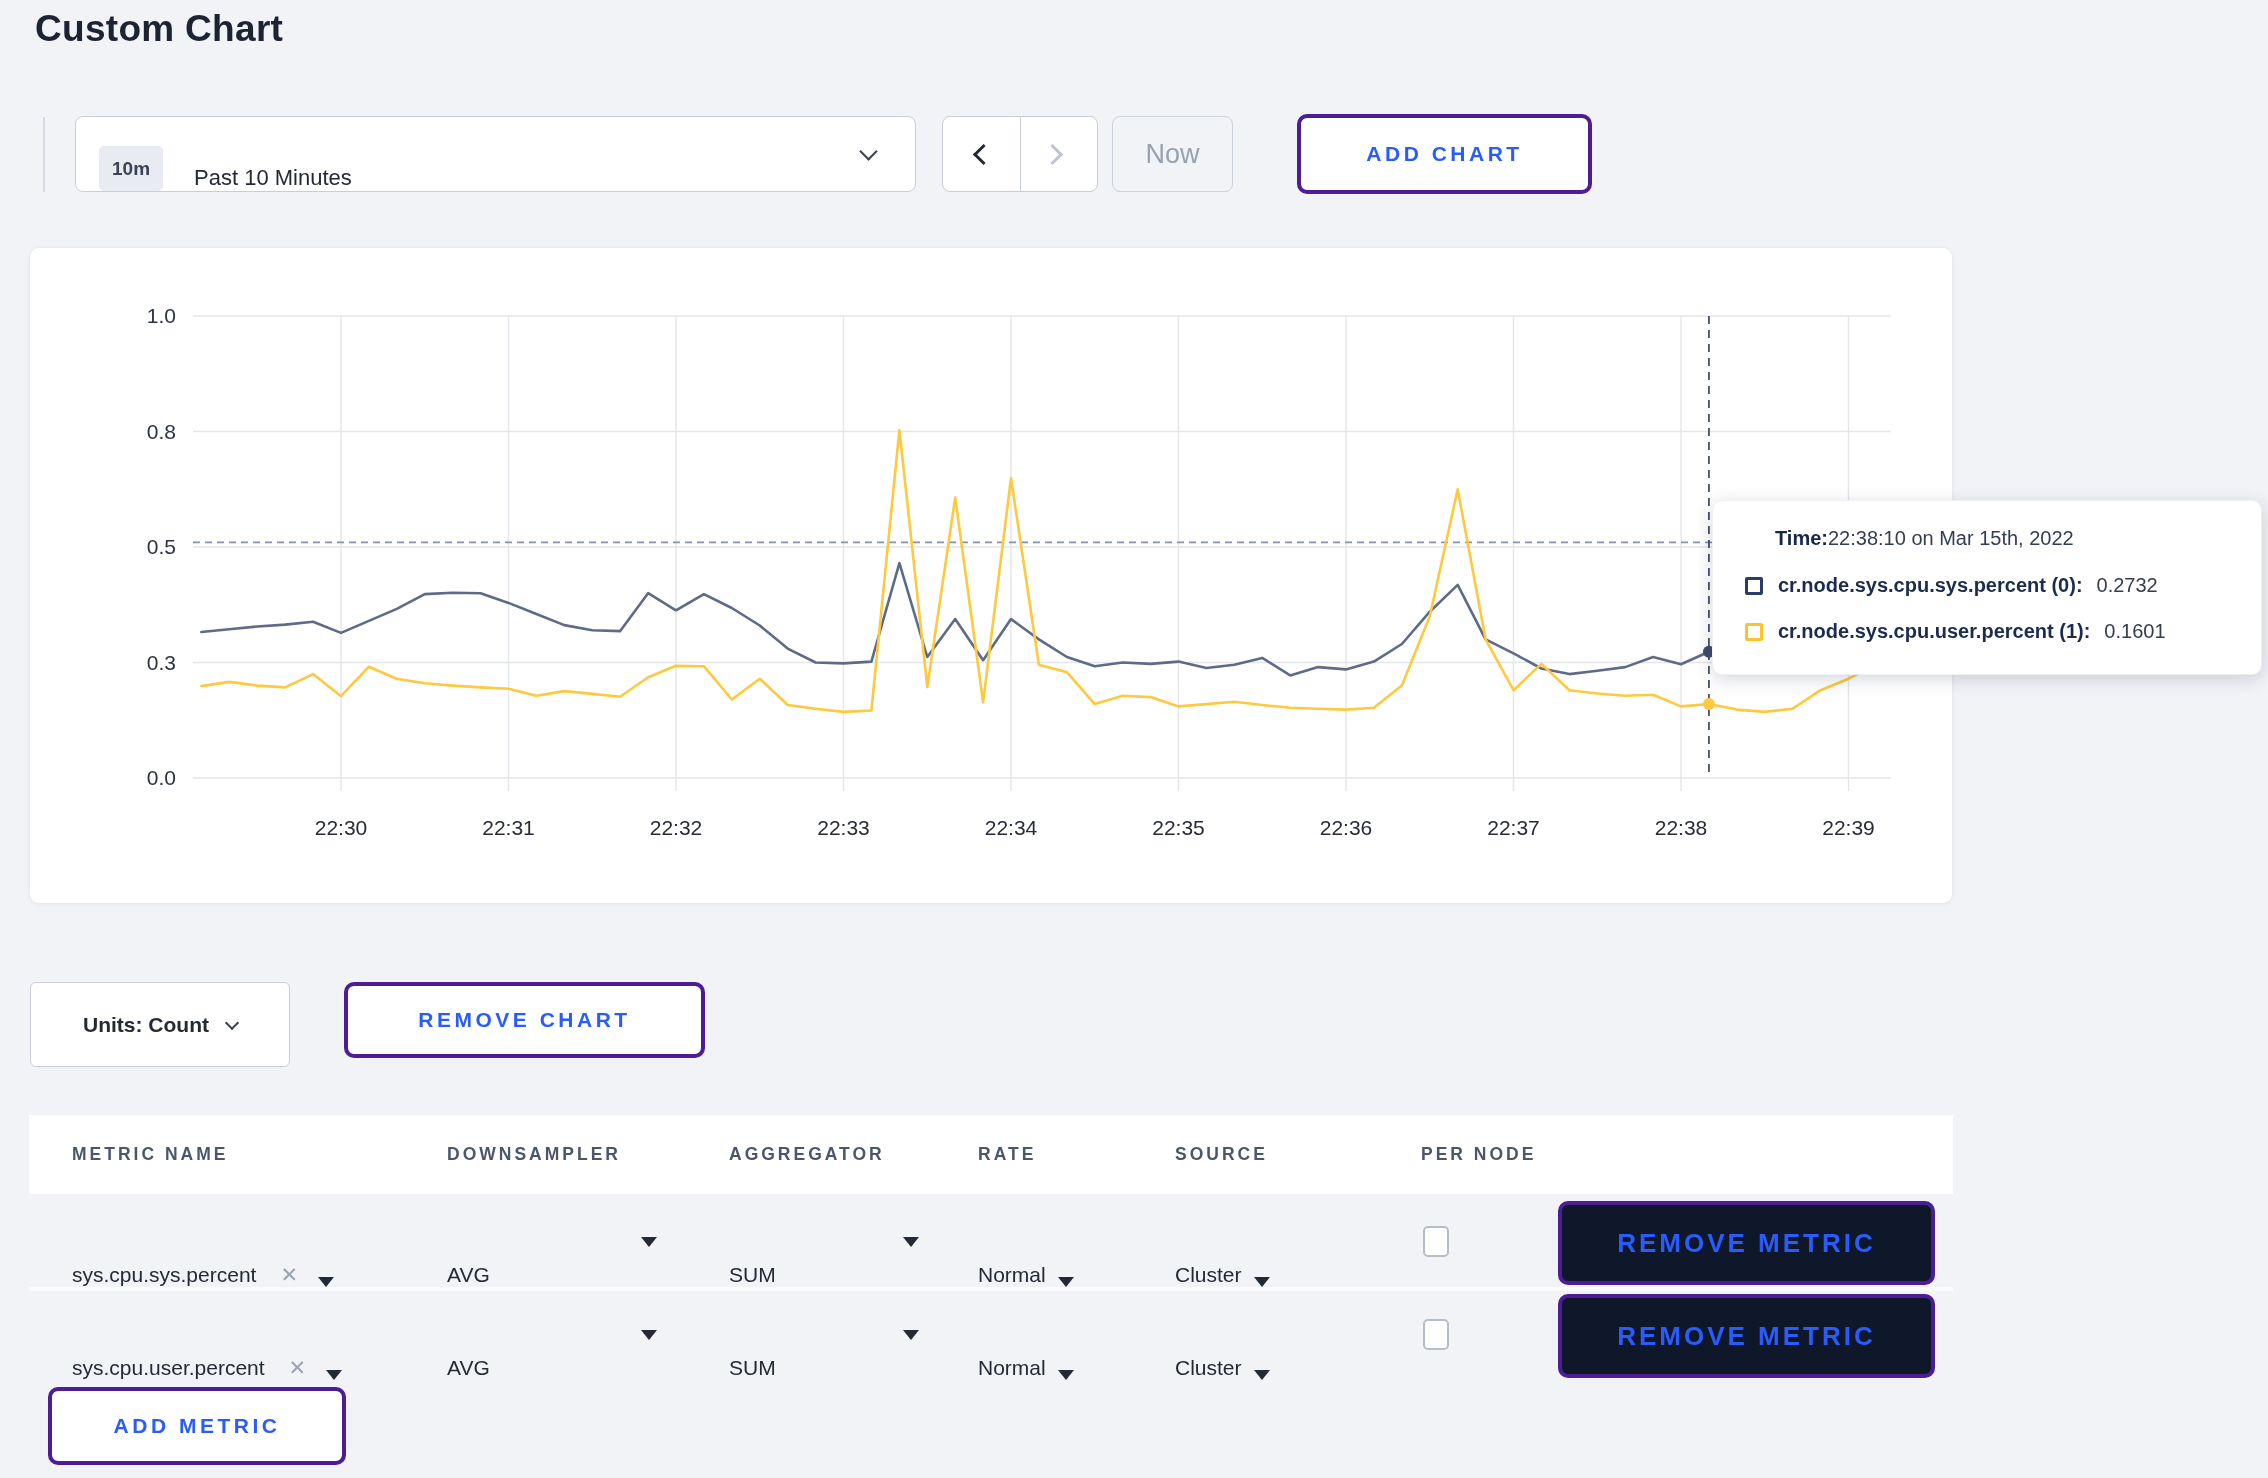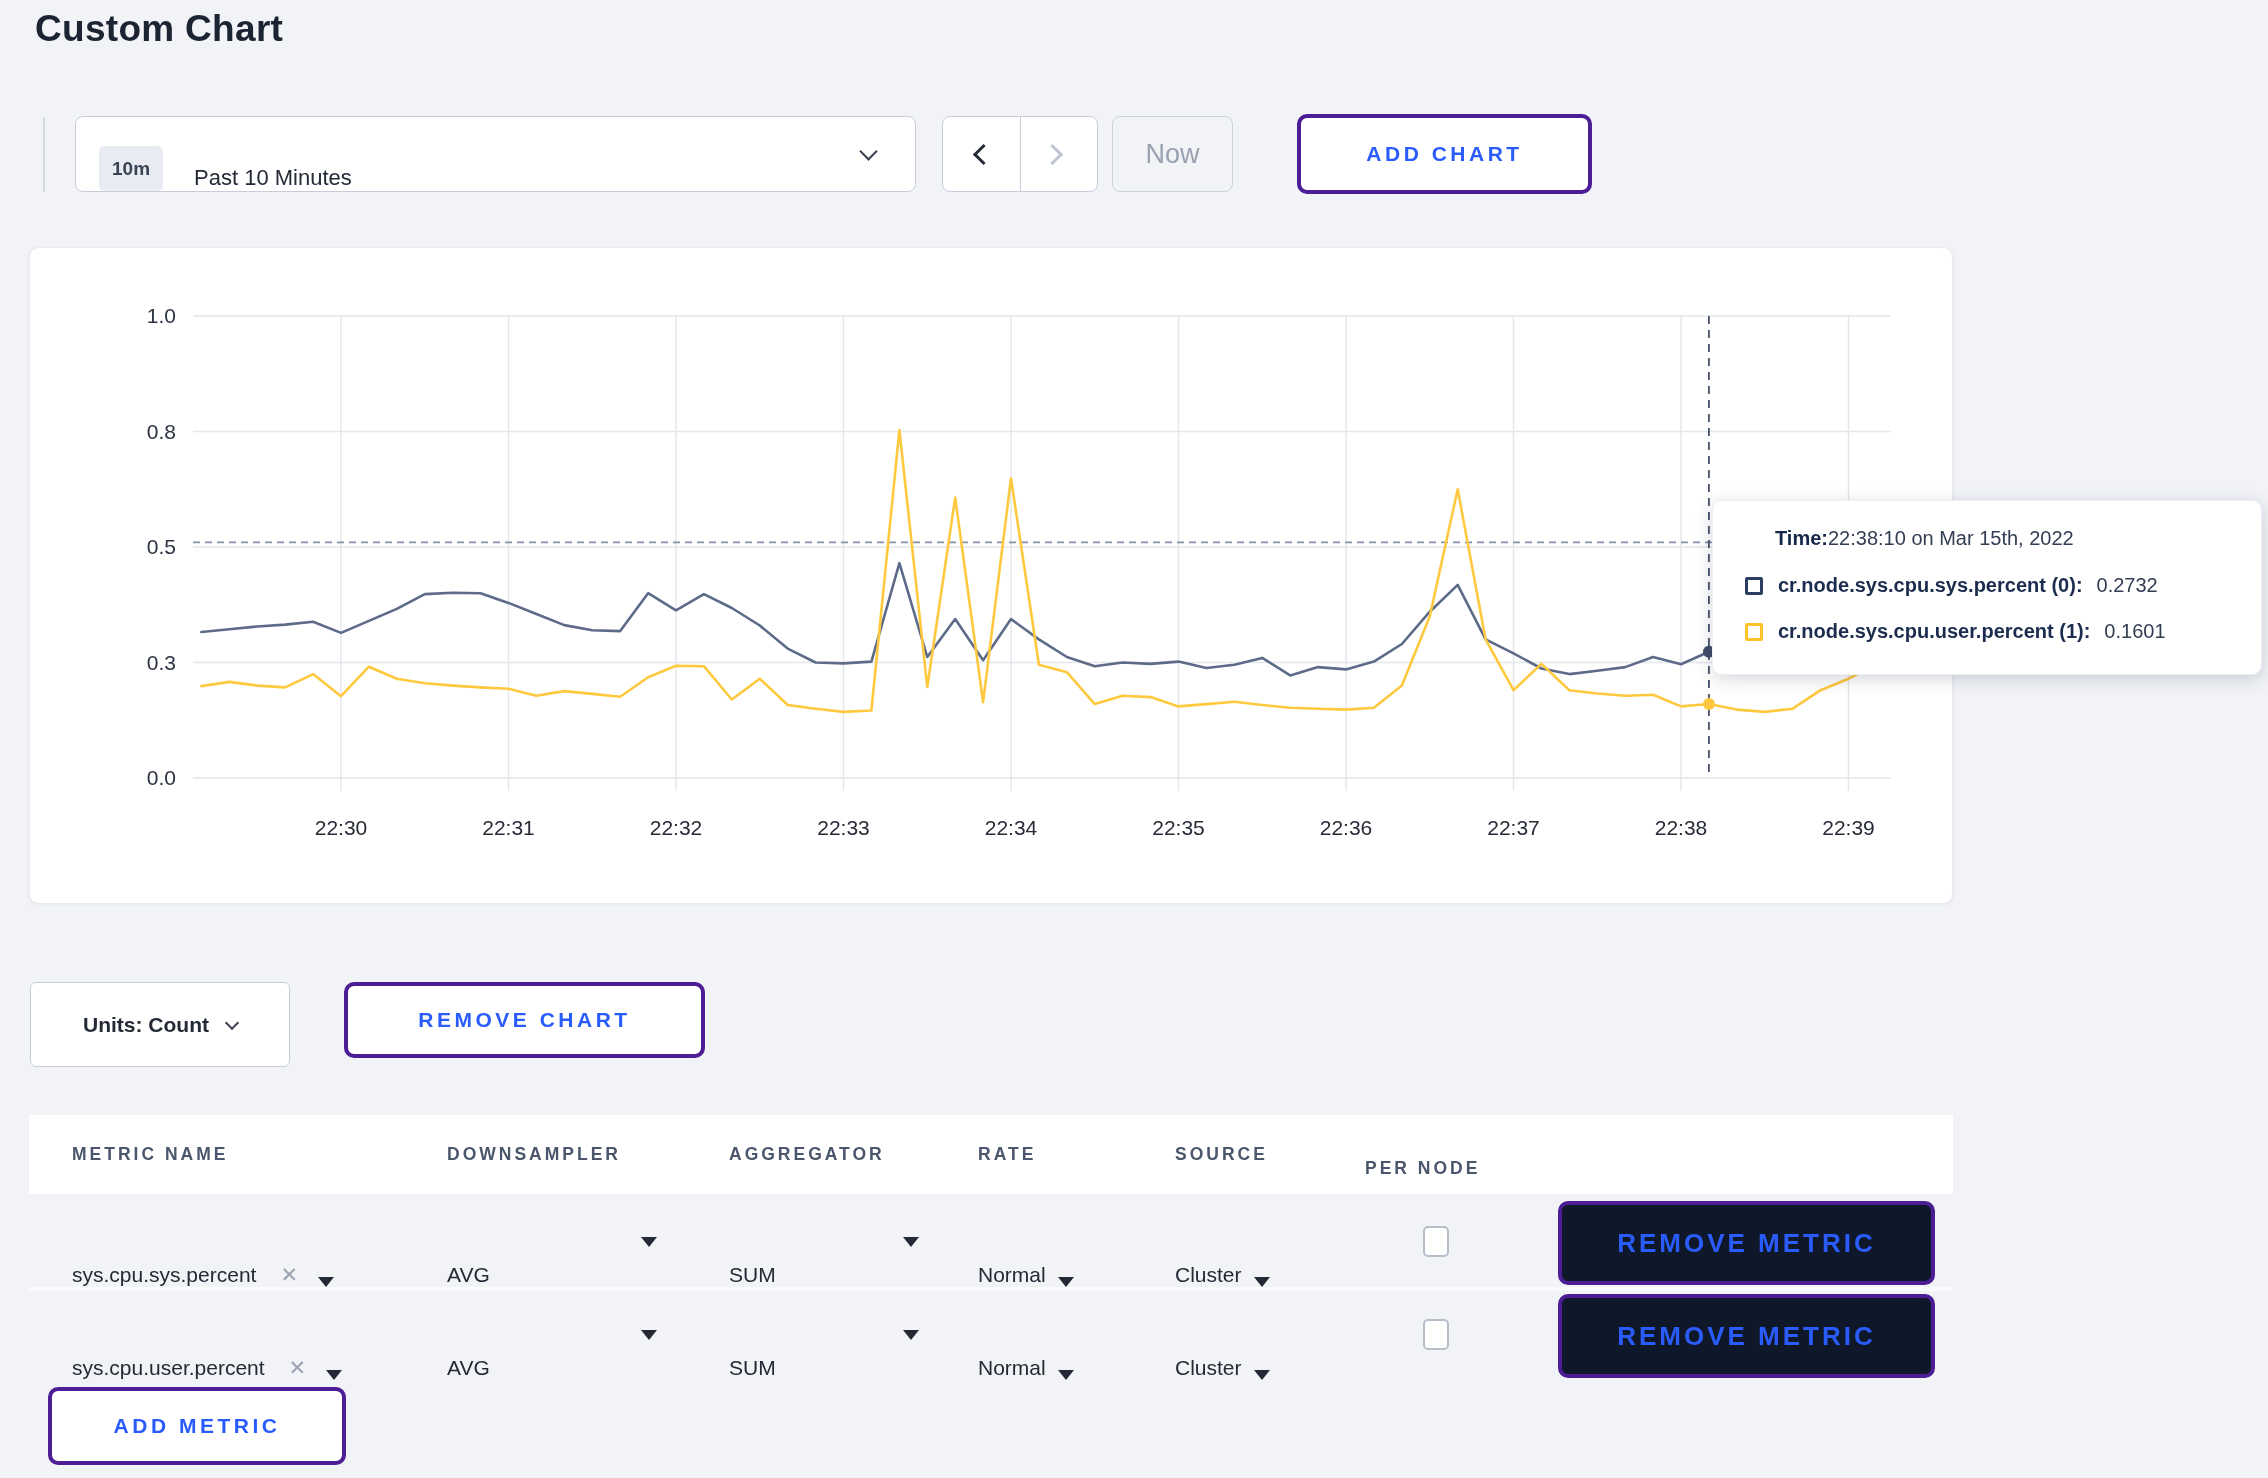--- a/index.html
+++ b/index.html
@@ -108,21 +108,21 @@
 
   
   .table-header {
     left:29px; top:1115px; width:1924px; height:79px; background:#fff;
   }
   .th-cell {
     position:absolute; top:0; height:79px; line-height:79px;
     font-size:17.5px; font-weight:700; letter-spacing:3px; color:#4a566b;
   }
   .th-0 { left:43px; } .th-1 { left:418px; } .th-2 { left:700px; }
-  .th-3 { left:949px; } .th-4 { left:1146px; } .th-5 { left:1336px;margin-top:14px; }
+  .th-3 { left:949px; } .th-4 { left:1146px; } .th-5 { left:1392px; }
 
   .metric-row { left:29px; width:1924px; height:89px; }
   .metric-row-0 { top:1198px; }
   .metric-row-1 { top:1291px; }
   .row-sep { left:29px; top:1287px; width:1924px; height:4px; background:#fafbfd; }
 
   .cell { position:absolute; top:0; height:89px; display:flex; align-items:flex-end; font-size:21px; color:#242a35; cursor:pointer; }
   .cell-metric { left:43px; }
   .cell-downsampler { left:418px; width:210px; }
   .cell-aggregator { left:700px; width:190px; }

